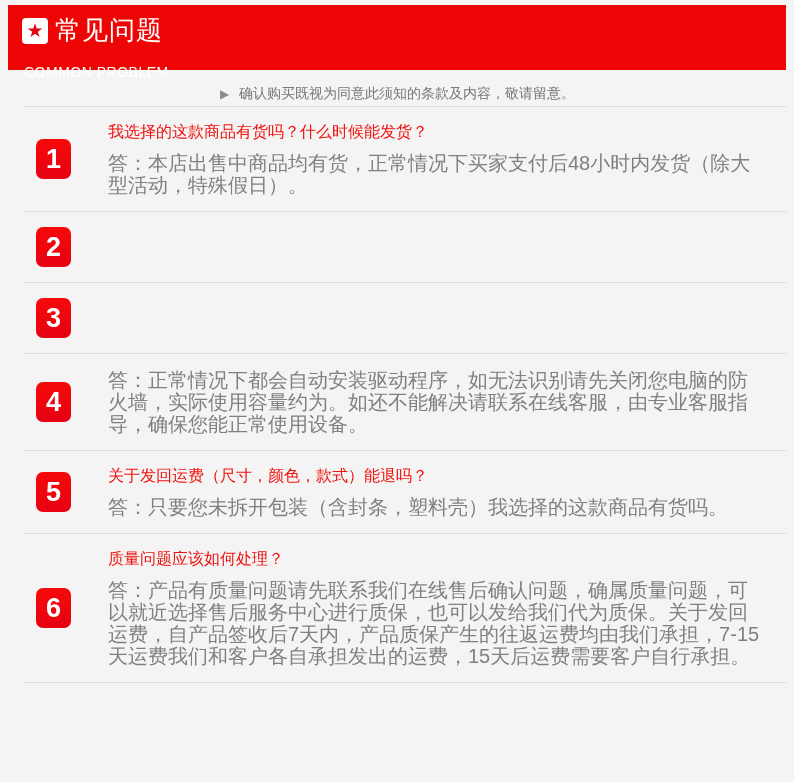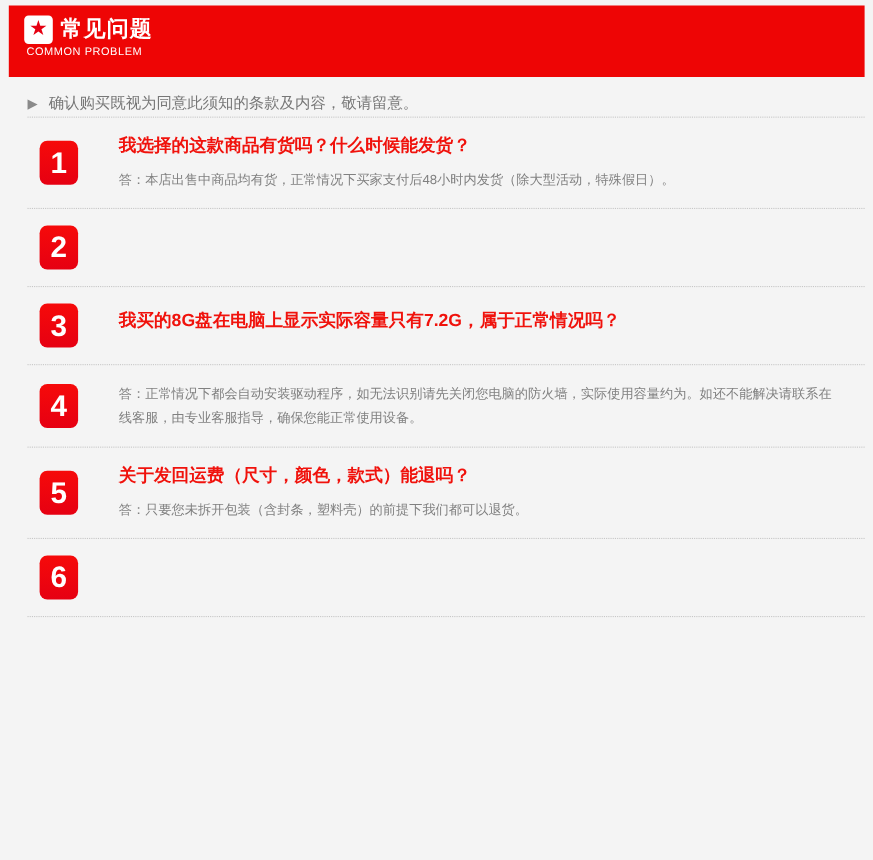--- a/index.html
+++ b/index.html
@@ -24,26 +24,26 @@
     background:var(--brand-red);
     color:var(--header-text);
     padding:8px 0 0 14px;
   }
   .header-row{display:flex;align-items:center;}
   .star-box{
     width:26px;height:26px;background:#fff;border-radius:4px;
     display:flex;align-items:center;justify-content:center;flex:0 0 26px;
   }
   .star{color:var(--badge-red);font-size:19px;line-height:1;}
-  .header-title{font-size:20px;font-weight:bold;margin-left:7px;letter-spacing:1px;}
-  .header-sub{font-size:10px;letter-spacing:0.5px;margin:2px 0 0 -6px;padding-left:8px;}
+  .header-title{font-size:26px;font-weight:normal;margin-left:7px;letter-spacing:1px;}
+  .header-sub{font-size:14px;letter-spacing:0.5px;margin:16px 0 0 -6px;padding-left:8px;}
   .notice{
     margin:0 8px 0 25px;
     border-bottom:1px dotted var(--separator);
-    text-align:left;
+    text-align:center;
     color:var(--notice-gray);
     font-size:14px;
     padding:15px 16px 3px 0;
   }
   .notice .arrow{margin-right:10px;font-size:12px;color:#8a8a8a;}
   .faq-list{margin:0 8px 0 25px;}
   .faq-item{
     display:flex;align-items:center;
     border-bottom:1px dotted var(--separator);
     padding:15px 0;
@@ -52,26 +52,26 @@
   .badge{
     flex:0 0 35px;width:35px;height:40px;margin-left:11px;
     background:linear-gradient(#f60a0a,var(--badge-red));
     border-radius:7px;
     color:#fff;font-size:27px;font-weight:bold;
     display:flex;align-items:center;justify-content:center;
   }
   .qa{margin-left:37px;width:652px;}
   .question{
     color:var(--title-red);
-    font-size:16px;font-weight:bold;
+    font-size:16px;font-weight:normal;
     margin-bottom:9px;
   }
   .answer{
     color:var(--answer-gray);
-    font-size:12px;line-height:22px;
+    font-size:20px;line-height:22px;
     white-space:pre-wrap;
   }
 </style>
 </head>
 <body>
 
 <div class="header">
   <div class="header-row">
     <span class="star-box">
       <span class="star">★</span>
@@ -94,40 +94,43 @@
     </div>
   </div>
 
   <div class="faq-item">
     <div class="badge">2</div>
   </div>
 
   <div class="faq-item">
     <div class="badge">3</div>
     <div class="qa">
-      <div class="question">我买的8G盘在电脑上显示实际容量只有7.2G，属于正常情况吗？</div>
     </div>
   </div>
 
   <div class="faq-item">
     <div class="badge">4</div>
     <div class="qa">
       <div class="answer">答：正常情况下都会自动安装驱动程序，如无法识别请先关闭您电脑的防火墙，实际使用容量约为。如还不能解决请联系在线客服，由专业客服指导，确保您能正常使用设备。</div>
     </div>
   </div>
 
   <div class="faq-item">
     <div class="badge">5</div>
     <div class="qa">
       <div class="question">关于发回运费（尺寸，颜色，款式）能退吗？</div>
-      <div class="answer">答：只要您未拆开包装（含封条，塑料壳）的前提下我们都可以退货。</div>
+      <div class="answer">答：只要您未拆开包装（含封条，塑料壳）我选择的这款商品有货吗。</div>
     </div>
   </div>
 
   <div class="faq-item">
     <div class="badge">6</div>
+    <div class="qa">
+      <div class="question">质量问题应该如何处理？</div>
+      <div class="answer">答：产品有质量问题请先联系我们在线售后确认问题，确属质量问题，可以就近选择售后服务中心进行质保，也可以发给我们代为质保。关于发回运费，自产品签收后7天内，产品质保产生的往返运费均由我们承担，7-15天运费我们和客户各自承担发出的运费，15天后运费需要客户自行承担。</div>
+    </div>
   </div>
 
   <div class="faq-item">
     
     
   </div>
 </div>
 
 </body></html>

